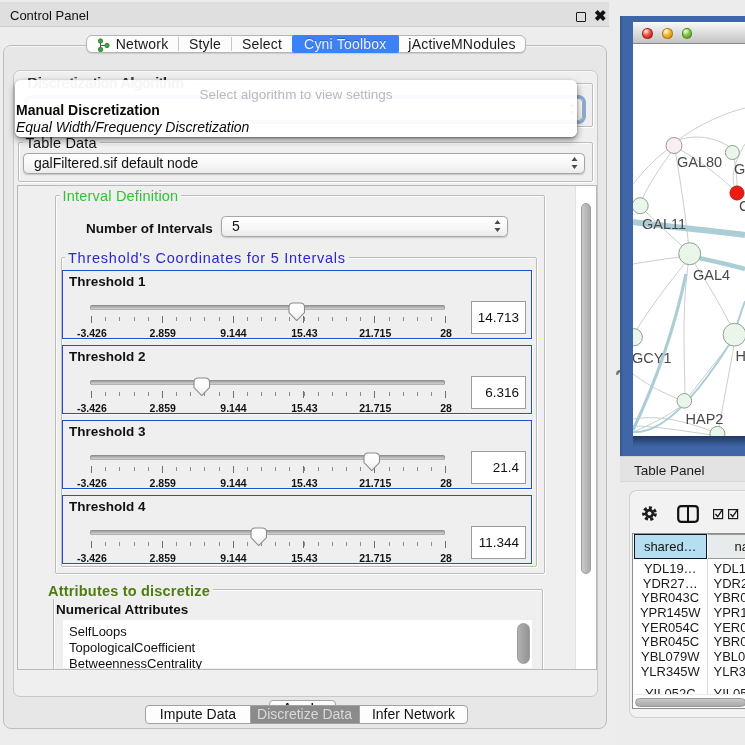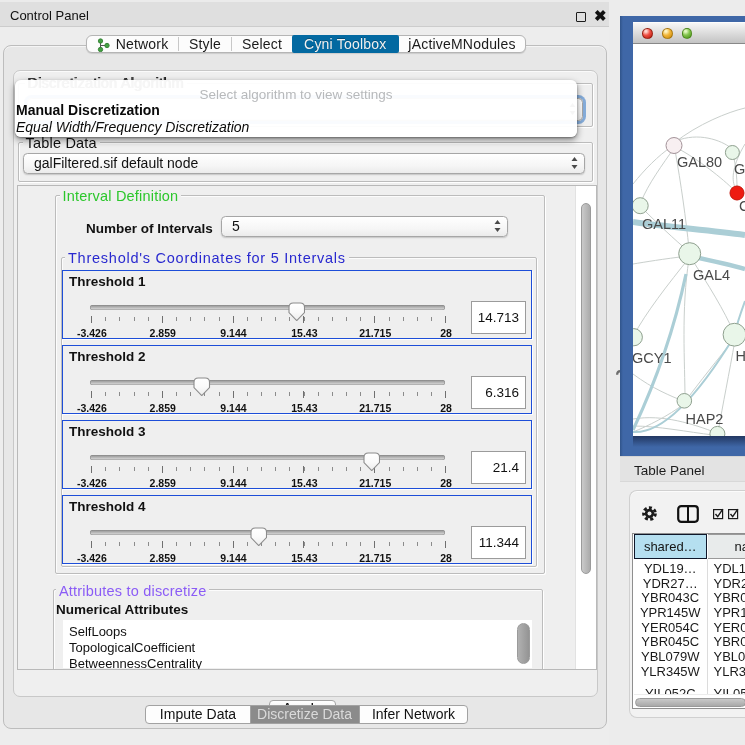--- a/index.html
+++ b/index.html
@@ -10,21 +10,21 @@
 .cpwin{left:0;top:0;width:609px;height:745px;background:#ededed;}
 .cptitle{left:0;top:0;width:100%;height:27px;background:#dfdfdf;border-top:2px solid #ebebeb;border-bottom:1px solid #cccccc;}
 .cptitle span{position:absolute;left:10px;top:6px;font-size:13px;color:#111;}
 .icofloat{left:576px;top:12px;width:10px;height:10px;border:1.7px solid #1c1c1c;border-radius:1px;}
 .icoclose{left:594px;top:9px;width:12px;height:14px;font-size:15px;font-weight:bold;color:#111;line-height:14px;}
 
 
 .tabbar{left:86px;top:35px;width:439.5px;height:18px;background:#fcfcfc;border:1px solid #b5b5b5;border-radius:6px;box-shadow:0 1px 1px rgba(0,0,0,0.12);}
 .tabbar .tb{top:0;height:16px;font-size:14px;letter-spacing:0.2px;line-height:17px;color:#1a1a1a;text-align:center;}
 .tabbar .sep{top:1px;height:14px;width:1px;background:#c8c8c8;}
-.tabsel{left:205px;top:-1px;width:106.5px;height:18px;background:#0369a1;border-radius:2px;}
+.tabsel{left:205px;top:-1px;width:106.5px;height:18px;background:#3b82f6;border-radius:2px;}
 .tabsel span{position:absolute;width:100%;text-align:center;top:1px;font-size:14px;letter-spacing:0.2px;line-height:17px;color:#f0f0f0;text-shadow:0 -1px 0 rgba(0,0,0,0.25);}
 .neticon{left:10px;top:2px;width:14px;height:14px;}
 
 
 .mainpanel{left:13px;top:70px;width:585px;height:627px;background:#efefef;border:1px solid #c8c8c8;border-radius:7px;box-shadow:inset 0 1px 0 #fafafa;}
 
 
 .grp{border:1px solid #bcbcbc;border-radius:2px;box-shadow:1px 1px 0 rgba(255,255,255,0.95), inset 1px 1px 0 rgba(255,255,255,0.8);}
 .grptitle{font-size:14.5px;letter-spacing:0.2px;background:#efefef;padding:0 3px;white-space:nowrap;}
 
@@ -227,21 +227,21 @@
   <span class="tl" style="left:241.4px;">15.43</span>
   <span class="tl" style="left:312.2px;">21.715</span>
   <span class="tl" style="left:383px;">28</span>
   <svg class="thumb" style="left:186.6px;" viewBox="0 0 17.5 19.5">
             <path d="M1,5.2 Q1,1 5.2,1 L12.3,1 Q16.5,1 16.5,5.2 L16.5,10.6 L8.75,18.6 L1,10.6 Z" fill="url(#thg)" stroke="#8b8b8b" stroke-width="1.1"></path>
           </svg>
   <div class="vbox">11.344</div>
 </div>
 
     <div class="grp" style="left:35px;top:403px;width:490px;height:120px;"></div>
-    <div class="grptitle" style="left:38px;top:396.5px;color:#8b5cf6;">Attributes to discretize</div>
+    <div class="grptitle" style="left:27px;top:396.5px;color:#4d7c0f;font-weight:bold;">Attributes to discretize</div>
     <div style="left:38px;top:416px;font-size:13.5px;font-weight:bold;color:#111;">Numerical Attributes</div>
     <div class="nlist" style="left:45px;top:434px;width:451px;height:48px;">
       <div style="top:3.5px;left:6px;">SelfLoops</div>
       <div style="top:19.5px;left:6px;">TopologicalCoefficient</div>
       <div style="top:36px;left:6px;">BetweennessCentrality</div>
     </div>
     <div style="left:496px;top:434px;width:18px;height:48px;background:#fff;"></div>
     <div class="vsbthumb" style="left:498.5px;top:437px;width:13px;height:41px;background:linear-gradient(90deg,#b1b1b1,#949494);"></div>
   </div>
 

